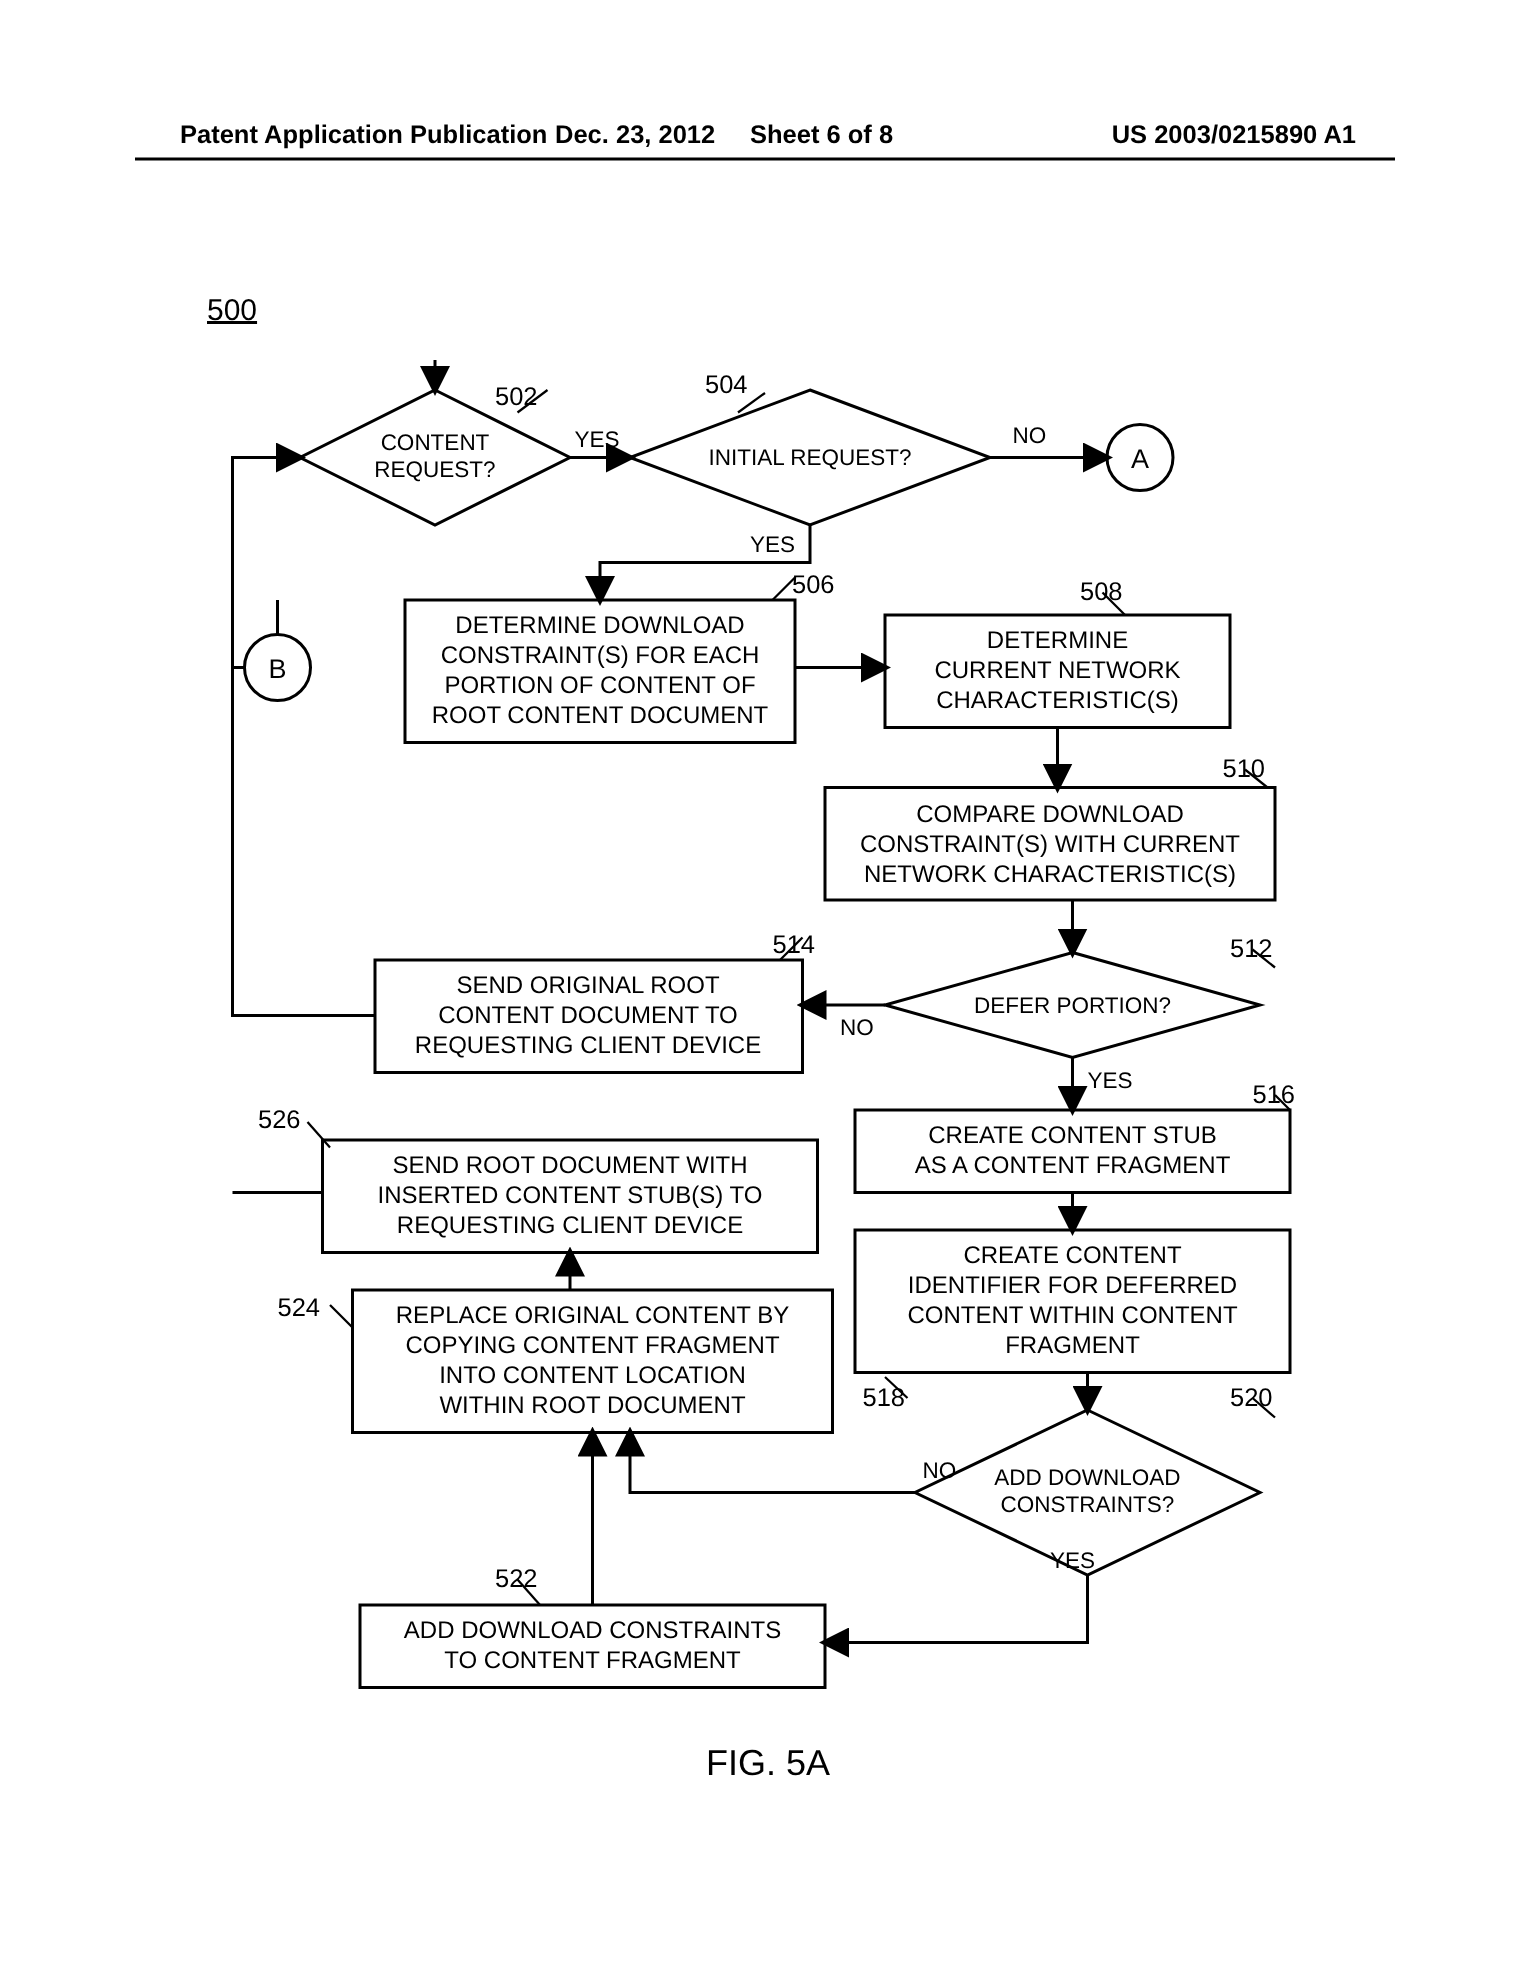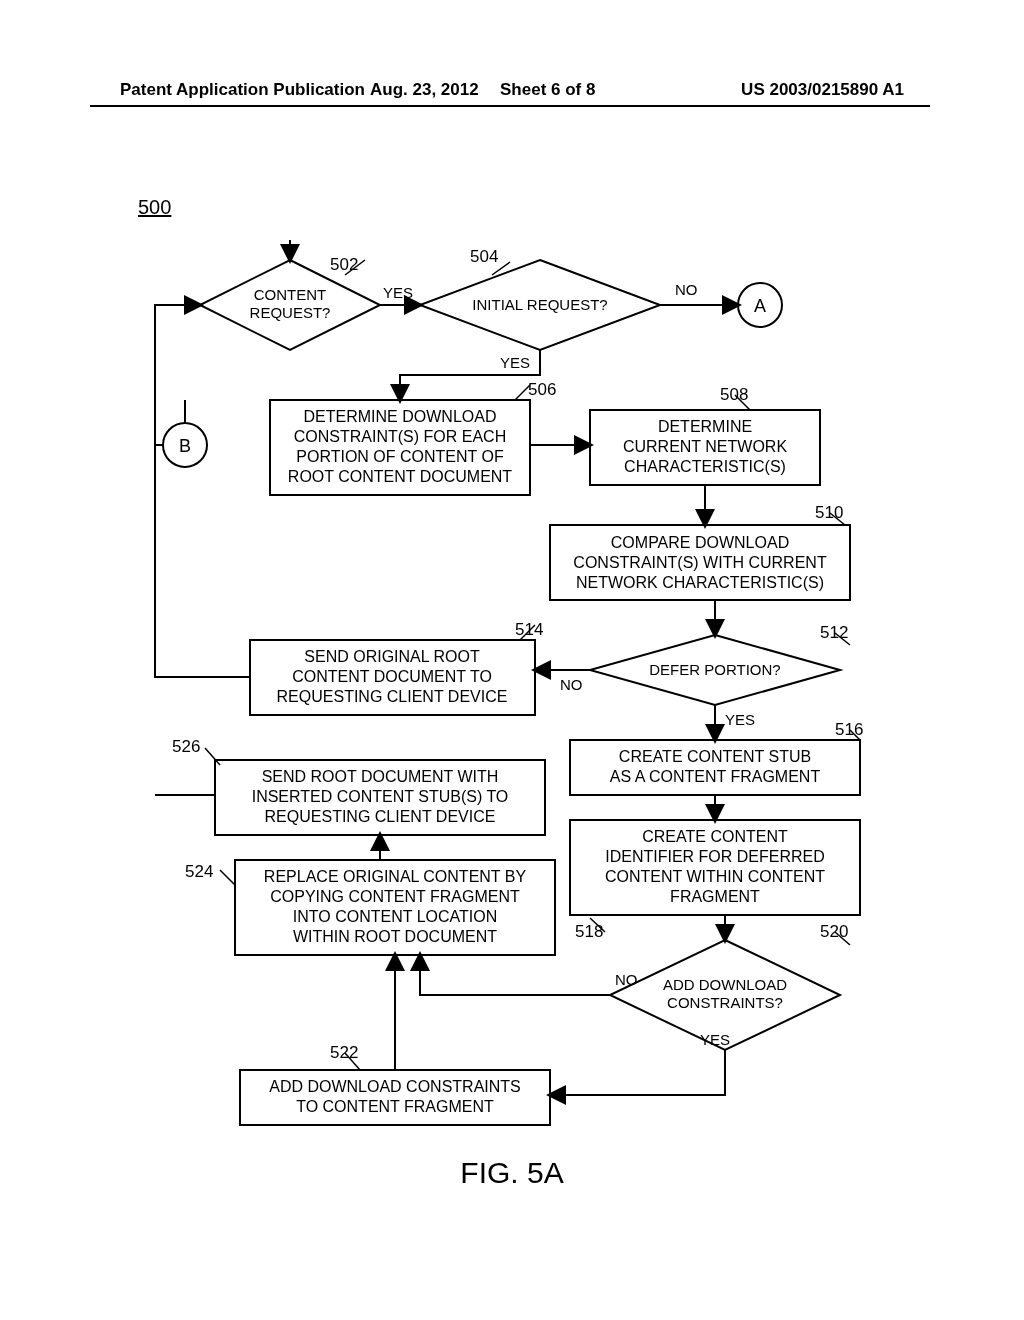--- a/index.html
+++ b/index.html
@@ -40,40 +40,40 @@
     top: 196px;
     font-size: 20px;
     text-decoration: underline;
     text-align: center;
   }
   .figcap {
     position: absolute;
     bottom: 130px;
     width: 1024px;
     text-align: center;
-    font-size: 30px;
+    font-size: 24px;
   }
   svg { position: absolute; left: 120px; top: 240px; }
   .boxlbl, .dialbl, .edgelbl, .reflabel {
     font-family: Arial, Helvetica, sans-serif;
   }
   .boxlbl  { font-size: 16px; text-anchor: middle; }
   .dialbl  { font-size: 15px; text-anchor: middle; }
   .edgelbl { font-size: 15px; text-anchor: start; }
   .reflabel{ font-size: 17px; }
   .conn    { font-size: 18px; text-anchor: middle; }
 </style>
 </head>
 <body>
 
 <div class="page">
 
   <div class="hdr">
     <span class="left">Patent Application Publication</span>
-    <span class="mid">Aug. 23, 2012</span>
+    <span class="mid">Dec. 23, 2012</span>
     <span class="sheet">Sheet 6 of 8</span>
     <span class="right">US 2003/0215890 A1</span>
   </div>
   <div class="hdr-rule"></div>
 
   <div class="fignum">500</div>
 
   <svg width="790" height="920">
     <defs>
       <marker id="ah" markerWidth="10" markerHeight="10" refX="8" refY="5" orient="auto">

